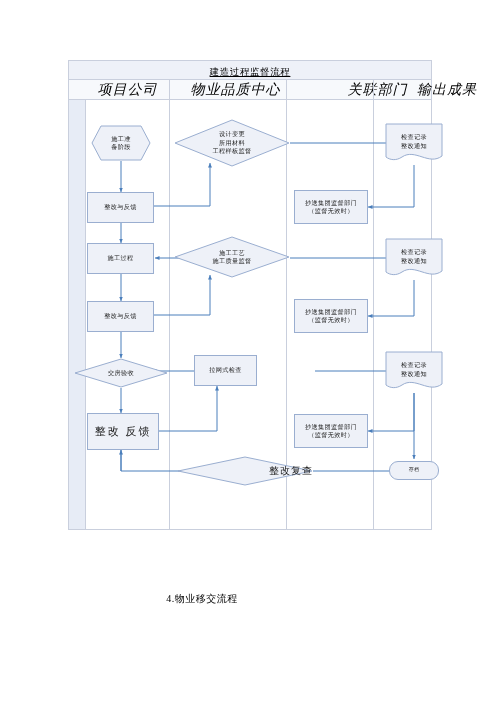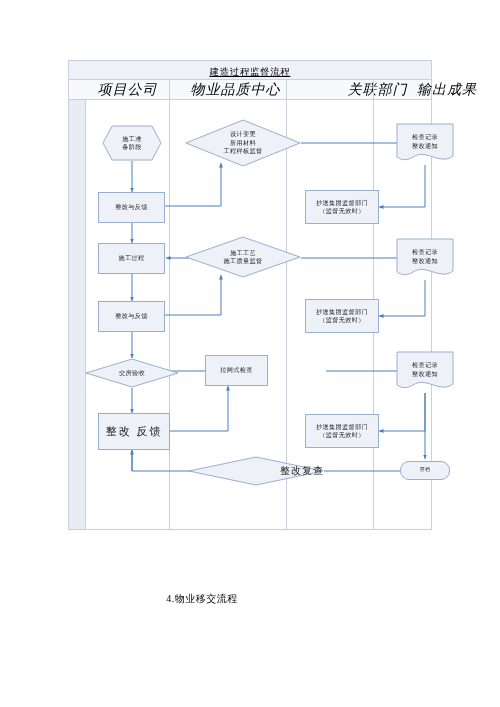--- a/index.html
+++ b/index.html
@@ -51,21 +51,21 @@
     background:#e7ecf6;
     border-right:1px solid #c9cfdd;
     box-sizing:border-box;
   }
   .vdiv{
     position:absolute;top:19px;bottom:0;width:0;
     border-left:1px solid #c9cfdd;
   }
 
   
-  #canvas{position:absolute;left:11px;top:0;width:364px;height:470px;}
+  #canvas{position:absolute;left:0;top:0;width:364px;height:470px;}
   #canvas svg{position:absolute;left:0;top:0;}
 
   
   .node{
     position:absolute;
     display:flex;align-items:center;justify-content:center;
     text-align:center;
     font-size:6.2px;line-height:1.35;
     letter-spacing:.3px;
     color:#1a1a1a;

